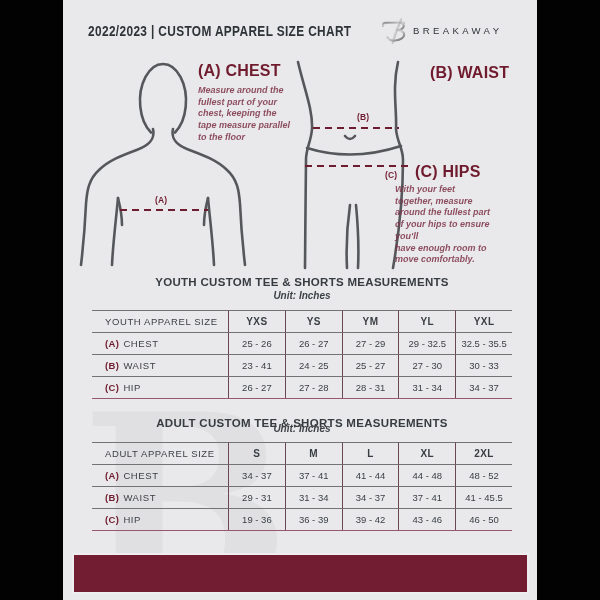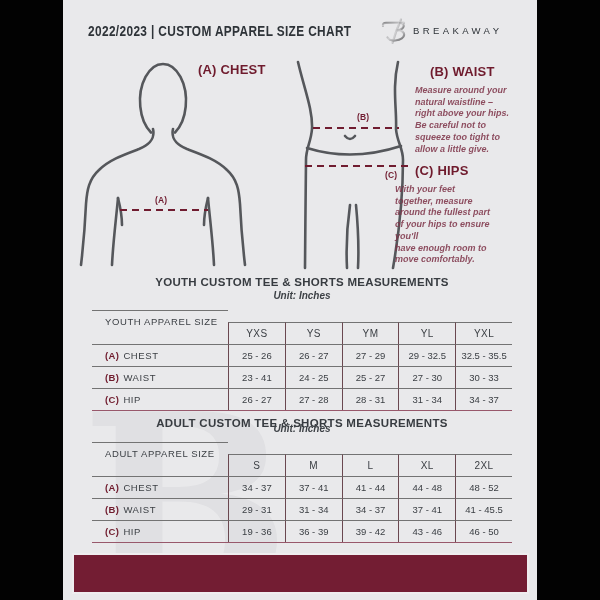--- a/index.html
+++ b/index.html
@@ -26,36 +26,36 @@
   .fig.torso{left:10px;}
   .fig.lower{left:232px;}
   .fig path,.fig ellipse{fill:none;stroke:#55575b;stroke-width:2.6;stroke-linecap:round;}
 
   
   .dash{position:absolute;height:2px;
     background:repeating-linear-gradient(90deg,#701c30 0 7px,transparent 7px 12px);}
   .marker{position:absolute;font-size:8.5px;font-weight:bold;color:#701c30;letter-spacing:0.2px;}
 
   
-  .g-head{position:absolute;font-size:13px;font-weight:bold;color:#6f1b2d;letter-spacing:0.2px;}
+  .g-head{position:absolute;font-size:16px;font-weight:bold;color:#6f1b2d;letter-spacing:0.2px;}
   .g-text{position:absolute;font-size:9px;font-style:italic;color:#7d3247;
     line-height:11.7px;white-space:pre-line;font-weight:bold;opacity:0.85;}
 
   
   .tbl-title{position:absolute;left:29px;width:420px;text-align:center;font-size:11.5px;
     font-weight:bold;color:#383c41;letter-spacing:0.3px;}
   .tbl-unit{position:absolute;left:29px;width:420px;text-align:center;font-size:10px;
     font-style:italic;font-weight:bold;color:#3d4146;}
   .size-table{position:absolute;left:29px;width:420px;display:grid;
     grid-template-columns:136px repeat(5,1fr);border-bottom:1px solid #98586b;}
   .t-cell{height:22px;display:flex;align-items:center;justify-content:center;
     border-top:1px solid #737373;font-size:9.5px;color:#3a3e43;}
   .t-cell.vline{border-left:1px solid #6a4850;}
   .t-cell.t-label{justify-content:flex-start;padding-left:13px;letter-spacing:0.6px;font-size:9.5px;}
-  .t-cell.t-size{font-weight:normal;font-size:10px;letter-spacing:0.4px;margin-top:12px;}
+  .t-cell.t-size{font-weight:bold;font-size:10px;letter-spacing:0.4px;}
   .t-cell .pfx{color:#6f1b2d;font-weight:bold;margin-right:4px;letter-spacing:0.4px;}
 
   
   .footer-band{position:absolute;left:9px;top:553px;width:457px;height:41px;
     background:#731d33;border:2px solid #efedef;}
 </style>
 </head>
 <body>
 
 <div class="stage">
@@ -103,28 +103,27 @@
     <div class="dash" style="left:57px;top:209px;width:88px;"></div>
     <div class="marker" style="left:92px;top:195px;">(A)</div>
 
     <div class="dash" style="left:250px;top:127px;width:86px;"></div>
     <div class="marker" style="left:294px;top:112px;">(B)</div>
 
     <div class="dash" style="left:242px;top:165px;width:103px;"></div>
     <div class="marker" style="left:322px;top:170px;">(C)</div>
 
     <div class="g-head" style="left:135px;top:62px;">(A) CHEST</div>
+    <div class="g-text" style="left:135px;top:85px;width:125px;">Measure around the
+fullest part of your
+chest, keeping the
+tape measure parallel
+to the floor</div>
 
     <div class="g-head" style="left:352px;top:64px;margin-left:15px;">(B) WAIST</div>
-    <div class="g-text" style="left:352px;top:85px;width:116px;">Measure around your
-natural waistline –
-right above your hips.
-Be careful not to
-squeeze too tight to
-allow a little give.</div>
 
     <div class="g-head" style="left:352px;top:163px;">(C) HIPS</div>
     <div class="g-text" style="left:332px;top:184px;width:118px;">With your feet
 together, measure
 around the fullest part
 of your hips to ensure
 you'll
 have enough room to
 move comfortably.</div>
 

